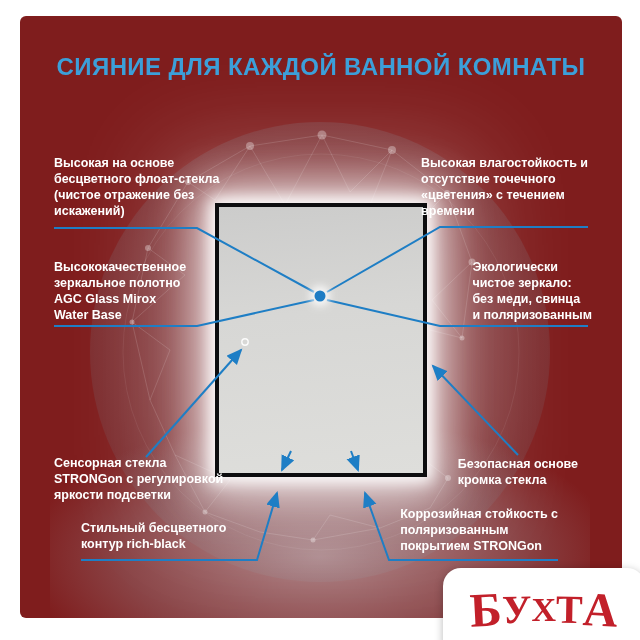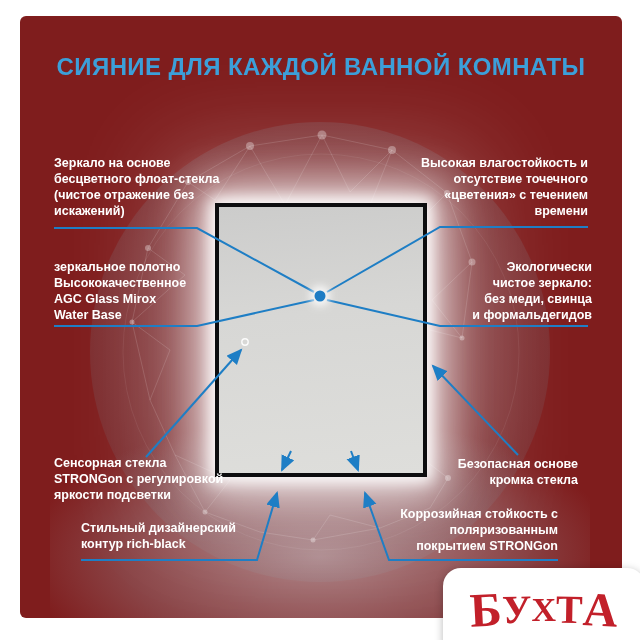--- a/index.html
+++ b/index.html
@@ -23,21 +23,21 @@
           box-shadow:0 0 14px 5px rgba(255,255,255,.95),
                      0 0 40px 18px rgba(255,255,255,.72),
                      0 0 95px 48px rgba(255,255,255,.28);}
   
   .headline{position:absolute;left:0;top:37px;width:100%;text-align:center;
             font-size:24px;font-weight:800;letter-spacing:.4px;color:#3C9FD9;}
   
   .co{position:absolute;color:#ffffff;font-size:12.5px;font-weight:700;line-height:16px;}
   .co .ln{white-space:nowrap;}
   .co.left{text-align:left;}
-  .co.right{text-align:right;}
+  .co.right{text-align:left;}
   .co-tl{left:34px;top:139px;}
   .co-ml{left:34px;top:243px;}
   .co-bl{left:34px;top:439px;}
   .co-bc{left:61px;top:504px;}
   .co-tr{right:34px;top:139px;}
   .co-mr{right:30px;top:243px;}
   .co-br1{right:44px;top:440px;}
   .co-br2{right:64px;top:490px;}
   
   .logo-plate{position:absolute;left:443px;top:568px;width:202px;height:92px;
@@ -120,56 +120,56 @@
         <path d="M518,455 L433,366" marker-end="url(#arr)"></path>
       </g>
       <circle cx="320" cy="296" r="10" fill="#ffffff" opacity="0.9" filter="url(#blur1)"></circle>
       <circle cx="320" cy="296" r="5.5" fill="#1D7CC4"></circle>
       <circle cx="245" cy="342" r="3.2" fill="none" stroke="rgba(255,255,255,0.9)" stroke-width="1.4"></circle>
     </svg>
 
     <div class="headline">СИЯНИЕ ДЛЯ КАЖДОЙ ВАННОЙ КОМНАТЫ</div>
 
     <div class="co left co-tl">
-      <div class="ln">Зеркало на основе</div>
+      <div class="ln">Высокая на основе</div>
       <div class="ln">бесцветного флоат-стекла</div>
       <div class="ln">(чистое отражение без</div>
       <div class="ln">искажений)</div>
     </div>
 
     <div class="co left co-ml">
+      <div class="ln">Высококачественное</div>
       <div class="ln">зеркальное полотно</div>
-      <div class="ln">Высококачественное</div>
       <div class="ln">AGC Glass Mirox</div>
       <div class="ln">Water Base</div>
     </div>
 
     <div class="co left co-bl">
       <div class="ln">Сенсорная стекла</div>
       <div class="ln">STRONGon с регулировкой</div>
       <div class="ln">яркости подсветки</div>
     </div>
 
     <div class="co left co-bc">
-      <div class="ln">Стильный дизайнерский</div>
+      <div class="ln">Стильный бесцветного</div>
       <div class="ln">контур rich-black</div>
     </div>
 
     <div class="co right co-tr">
       <div class="ln">Высокая влагостойкость и</div>
       <div class="ln">отсутствие точечного</div>
       <div class="ln">«цветения» с течением</div>
       <div class="ln">времени</div>
     </div>
 
     <div class="co right co-mr">
       <div class="ln">Экологически</div>
       <div class="ln">чистое зеркало:</div>
       <div class="ln">без меди, свинца</div>
-      <div class="ln">и формальдегидов</div>
+      <div class="ln">и поляризованным</div>
     </div>
 
     <div class="co right co-br1">
       <div class="ln">Безопасная основе</div>
       <div class="ln">кромка стекла</div>
     </div>
 
     <div class="co right co-br2">
       <div class="ln">Коррозийная стойкость с</div>
       <div class="ln">поляризованным</div>

